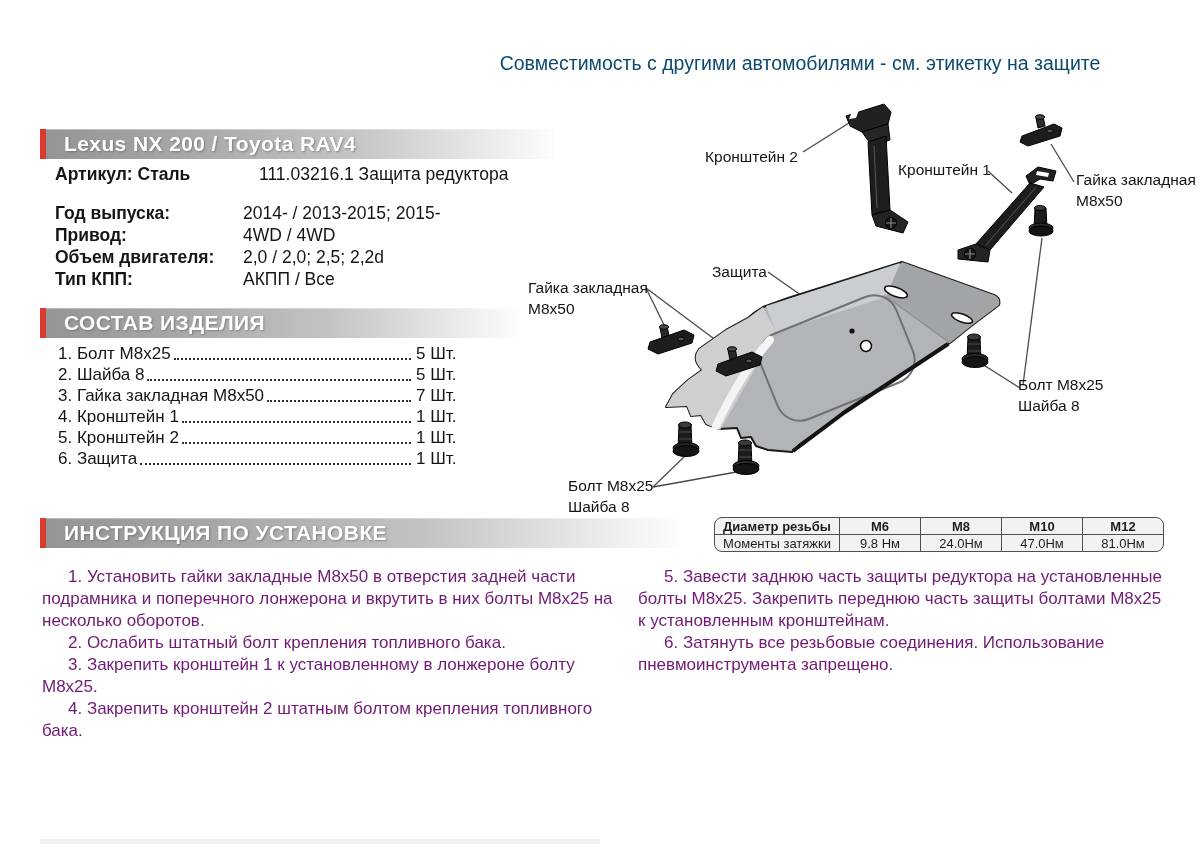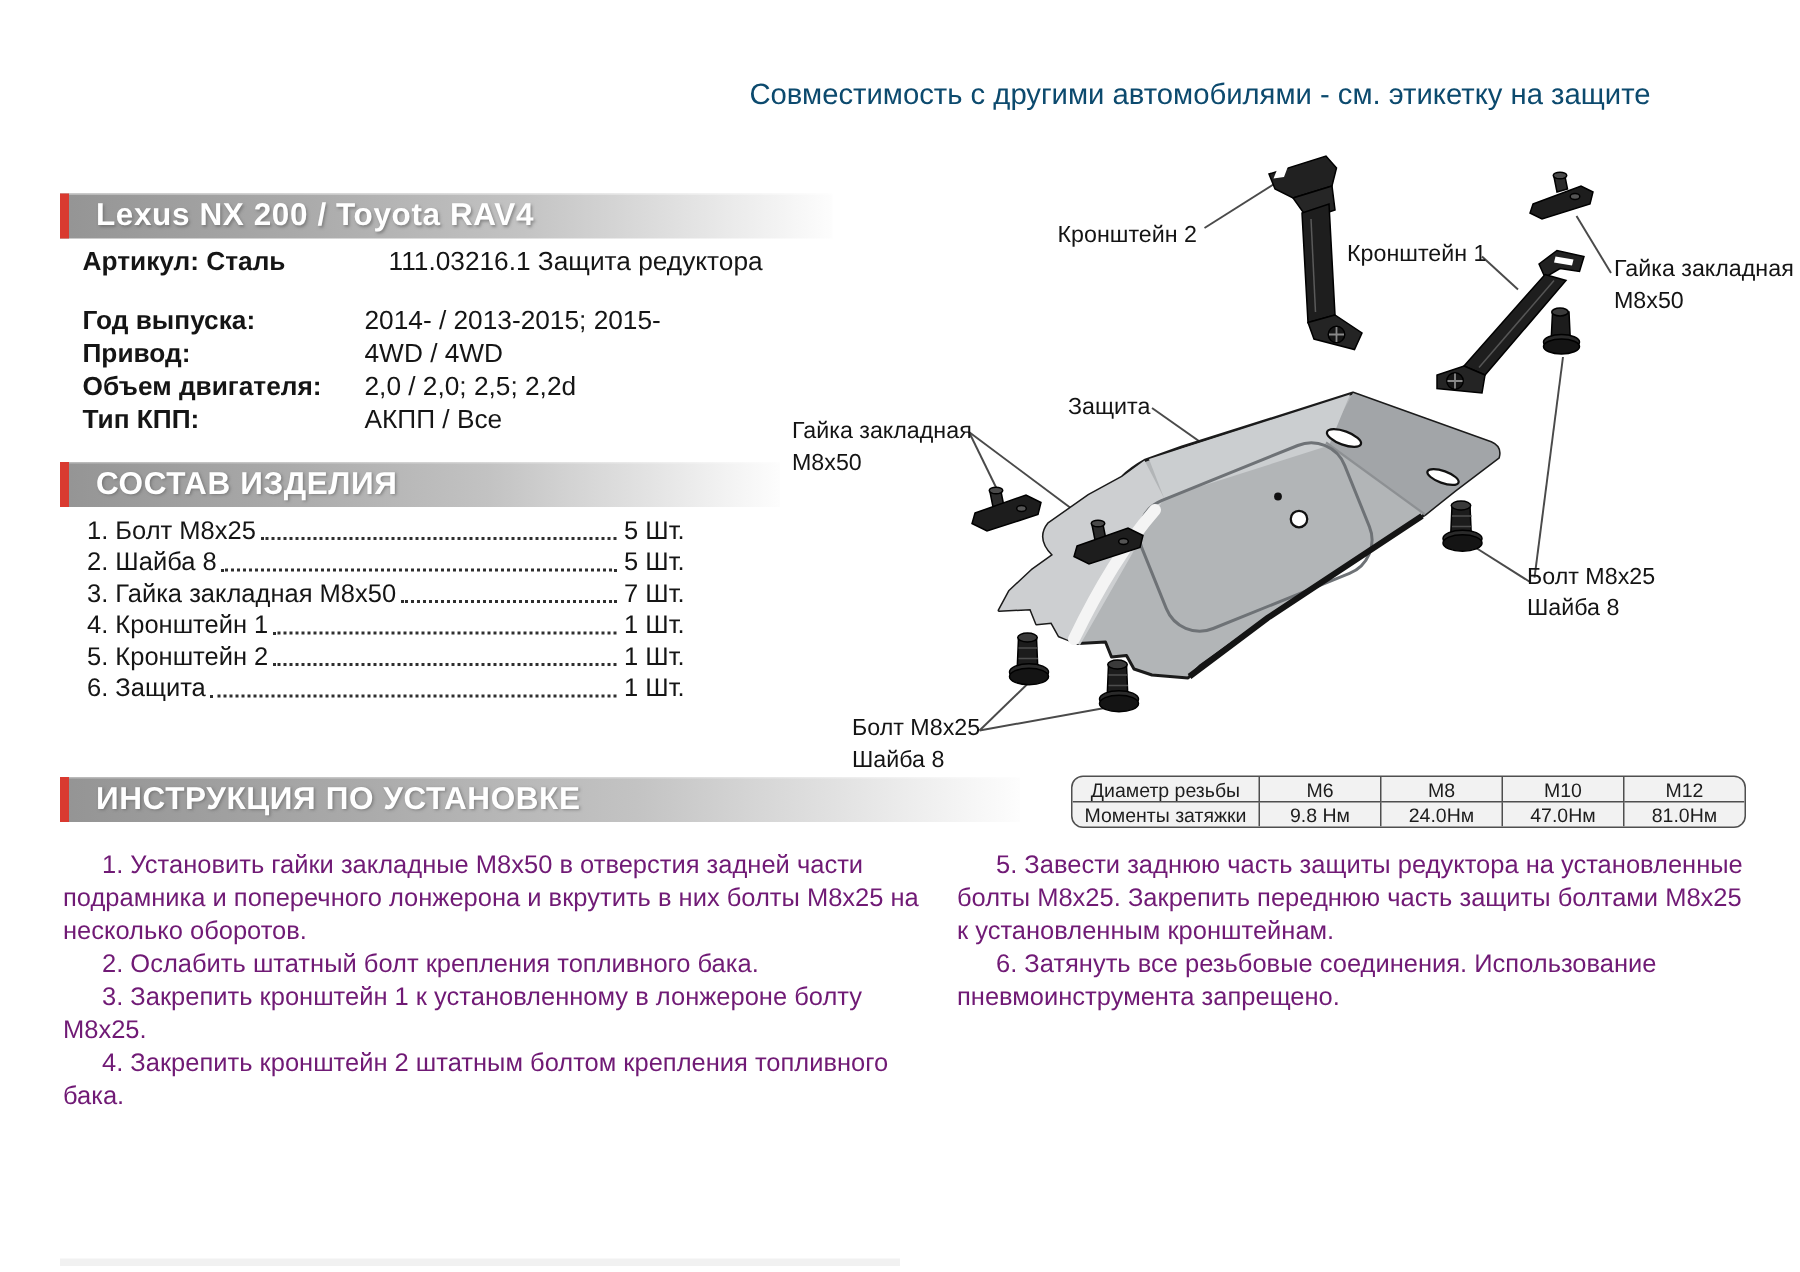--- a/index.html
+++ b/index.html
@@ -38,21 +38,21 @@
   .instr p{margin:0;text-indent:26px;}
   .instr-left{left:42px;top:566px;width:575px;}
   .instr-right{left:638px;top:566px;width:524px;}
 
   .torque-wrap{position:absolute;left:714px;top:517px;border:1px solid #4f4f4f;border-radius:8px;
                overflow:hidden;background:#f2f2f2;}
   .torque-wrap table{border-collapse:collapse;font-size:13px;color:#1d1d1d;}
   .torque-wrap td{border:1px solid #4f4f4f;text-align:center;height:16px;padding:0 2px;}
   .torque-wrap tr td:first-child{width:120px;}
   .torque-wrap td{width:76px;}
-  .torque-wrap tr:first-child td{border-top:none;}
+  .torque-wrap tr:first-child td{border-top:none;font-weight:bold;}
   .torque-wrap tr:last-child td{border-bottom:none;margin-left:20px;}
   .torque-wrap tr td:first-child{border-left:none;}
   .torque-wrap tr td:last-child{border-right:none;}
 
   .diagram{position:absolute;left:520px;top:85px;width:670px;height:440px;pointer-events:none;}
   .dlabel{position:absolute;font-size:15.5px;line-height:21px;color:#141414;white-space:nowrap;}
   .lab-br2{left:705px;top:146px;}
   .lab-br1{left:898px;top:159px;}
   .lab-nut-r{left:1076px;top:169px;}
   .lab-shield{left:712px;top:261px;}

